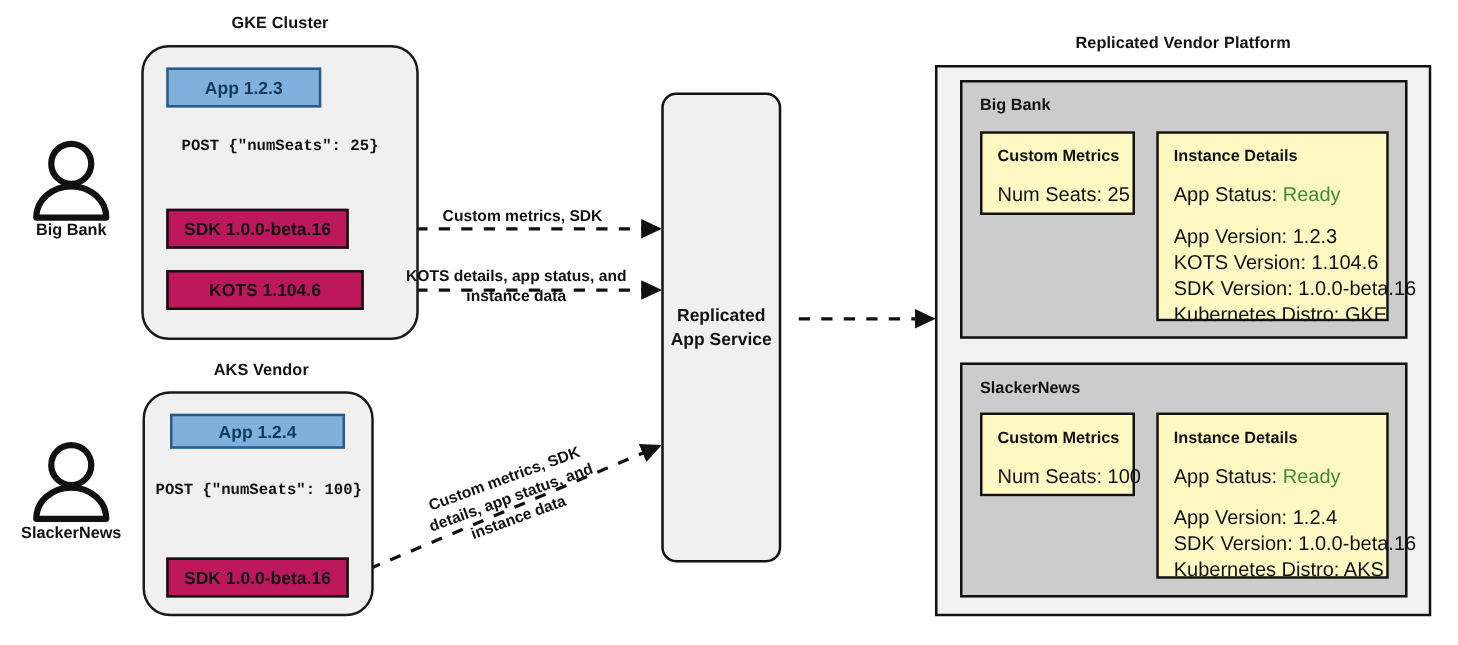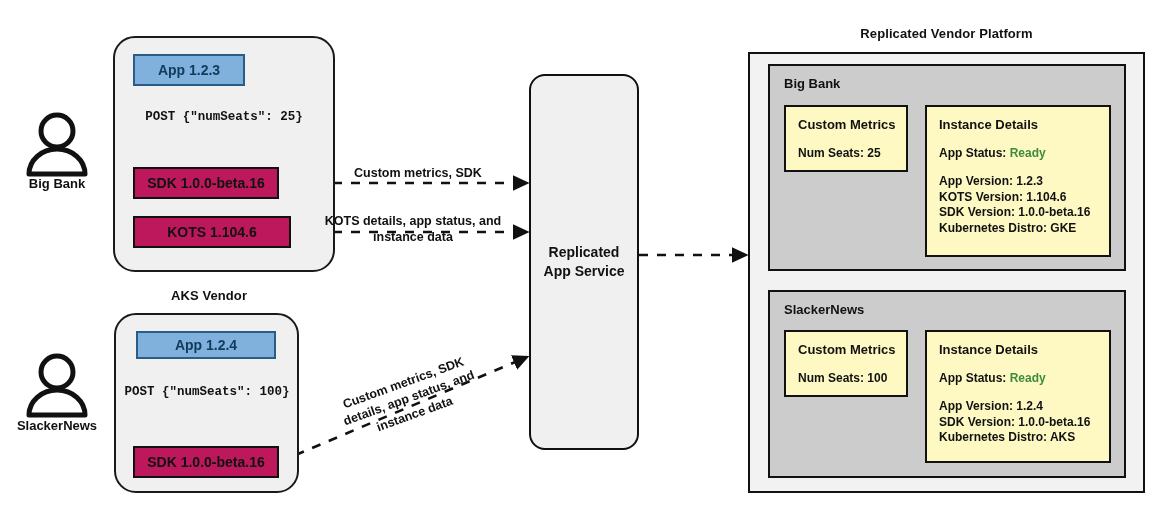--- a/index.html
+++ b/index.html
@@ -141,22 +141,22 @@
     padding: 10px 12px;
   }
   .card-title {
     font-size: 13px;
     font-weight: bold;
     color: #111111;
     white-space: nowrap;
     margin-bottom: 14px;
   }
   .card-line {
-    font-size: 12px;
-    font-weight: bold;
+    font-size: 16px;
+    font-weight: normal;
     color: #111111;
     white-space: nowrap;
     line-height: 1.32;
   }
   .status-ok { color: #3d8b3d; }
   .gap { height: 12px; }
 
   svg.overlay {
     position: absolute;
     left: 0; top: 0;
@@ -197,24 +197,25 @@
     <g>
       <circle cx="57" cy="372" r="16" fill="none" stroke="#111111" stroke-width="5"></circle>
       <path d="M29,415 a28,25 0 0 1 56,0 z" fill="none" stroke="#111111" stroke-width="5" stroke-linejoin="round"></path>
     </g>
   </svg>
 
   <div class="abs actor-label" style="left:0px; top:176px; width:114px;">Big Bank</div>
 
   <div class="abs actor-label" style="left:0px; top:418px; width:114px;">SlackerNews</div>
 
+  <div class="abs caption" style="left:112px; top:10px; width:224px;">GKE Cluster</div>
 
   <div class="abs cluster" style="left:113px; top:36px; width:222px; height:236px;"></div>
 
-  <div class="abs app-box" style="left:133px; top:54px; width:112px; height:32px;">App 1.2.3</div>
+  <div class="abs app-box" style="left:133px; top:54px; width:124px; height:32px;">App 1.2.3</div>
 
   <div class="abs post-text" style="left:113px; top:110px; width:222px;">POST {"numSeats": 25}</div>
 
   <div class="abs comp-box" style="left:133px; top:167px; width:146px; height:32px;">SDK 1.0.0-beta.16</div>
 
   <div class="abs comp-box" style="left:133px; top:216px; width:158px; height:32px;">KOTS 1.104.6</div>
 
   <div class="abs caption" style="left:114px; top:288px; width:190px;">AKS Vendor</div>
 
   <div class="abs cluster" style="left:114px; top:313px; width:185px; height:180px;"></div>
@@ -233,21 +234,21 @@
     <div>KOTS details, app status, and</div>
     <div>instance data</div>
   </div>
 
   <div class="abs edge-label diagonal" style="left:327px; top:374px; width:164px;">
     <div>Custom metrics, SDK</div>
     <div>details, app status, and</div>
     <div>instance data</div>
   </div>
 
-  <div class="abs service-box" style="left:529px; top:74px; width:110px; height:376px;">
+  <div class="abs service-box" style="left:529px; top:74px; width:96px; height:376px;border-radius:12px;">
     <div>
       <div>Replicated</div>
       <div>App Service</div>
     </div>
   </div>
 
   <div class="abs caption" style="left:748px; top:26px; width:397px;">Replicated Vendor Platform</div>
 
   <div class="abs platform-panel" style="left:748px; top:52px; width:397px; height:441px;"></div>
 

